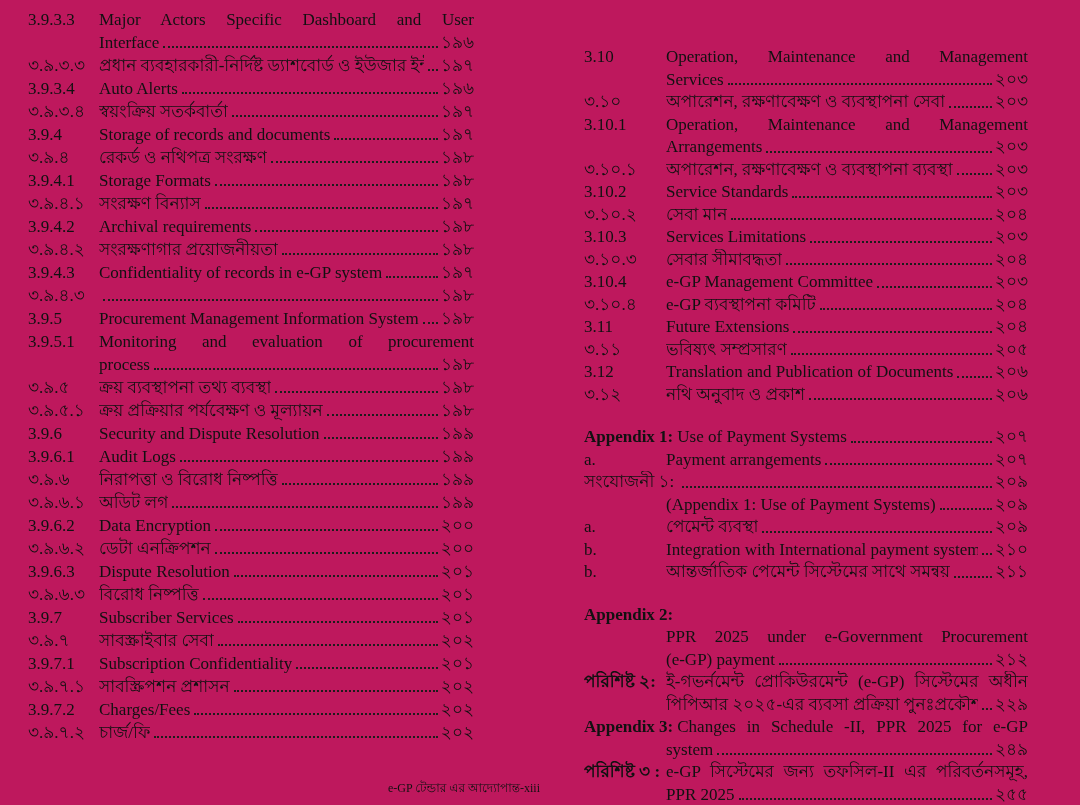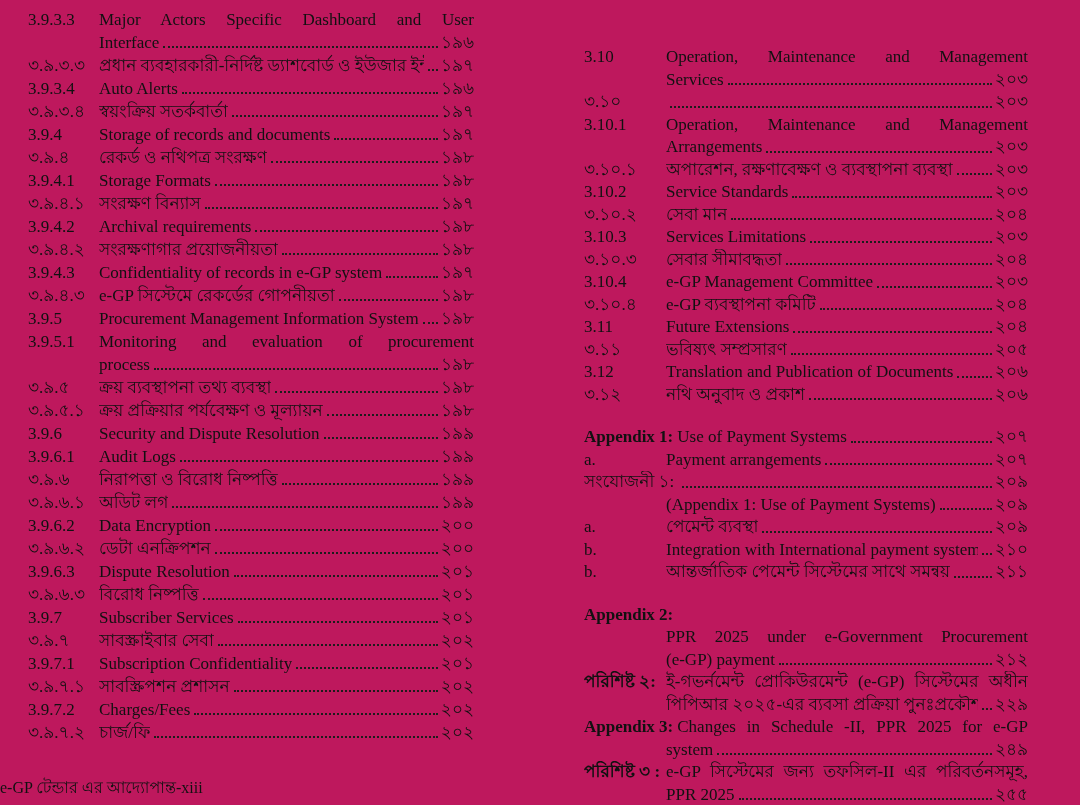--- a/index.html
+++ b/index.html
@@ -70,22 +70,22 @@
     white-space: nowrap;
   }
 
   .spacer { height: 20px; }
 
   .footer {
     position: absolute;
     bottom: 7px;
     left: 0;
     width: 100%;
-    text-align: left;
-    font-size: 16px;
+    text-align: right;
+    font-size: 12px;
     line-height: 20px;
   }
 </style>
 </head>
 <body>
 
 <div class="sheet">
 
   <div class="page-col left">
     <div class="rows">
@@ -154,21 +154,20 @@
           <span class="pgnum">১৯৮</span>
         </div>
         <div class="row">
           <span class="num">3.9.4.3</span>
           <span class="entry-text">Confidentiality of records in e-GP system</span>
           <span class="leader"></span>
           <span class="pgnum">১৯৭</span>
         </div>
         <div class="row">
           <span class="num">৩.৯.৪.৩</span>
-          <span class="entry-text">e-GP সিস্টেমে রেকর্ডের গোপনীয়তা</span>
           <span class="leader"></span>
           <span class="pgnum">১৯৮</span>
         </div>
         <div class="row">
           <span class="num">3.9.5</span>
           <span class="entry-text">Procurement Management Information System</span>
           <span class="leader"></span>
           <span class="pgnum">১৯৮</span>
         </div>
         <div class="row justify">
@@ -288,20 +287,21 @@
           <span class="entry-text">Operation, Maintenance and Management</span>
         </div>
         <div class="row">
           <span class="num"></span>
           <span class="entry-text">Services</span>
           <span class="leader"></span>
           <span class="pgnum">২০৩</span>
         </div>
         <div class="row">
           <span class="num">৩.১০</span>
+          <span class="entry-text">অপারেশন, রক্ষণাবেক্ষণ ও ব্যবস্থাপনা সেবা</span>
           <span class="leader"></span>
           <span class="pgnum">২০৩</span>
         </div>
         <div class="row justify">
           <span class="num">3.10.1</span>
           <span class="entry-text">Operation, Maintenance and Management</span>
         </div>
         <div class="row">
           <span class="num"></span>
           <span class="entry-text">Arrangements</span>

